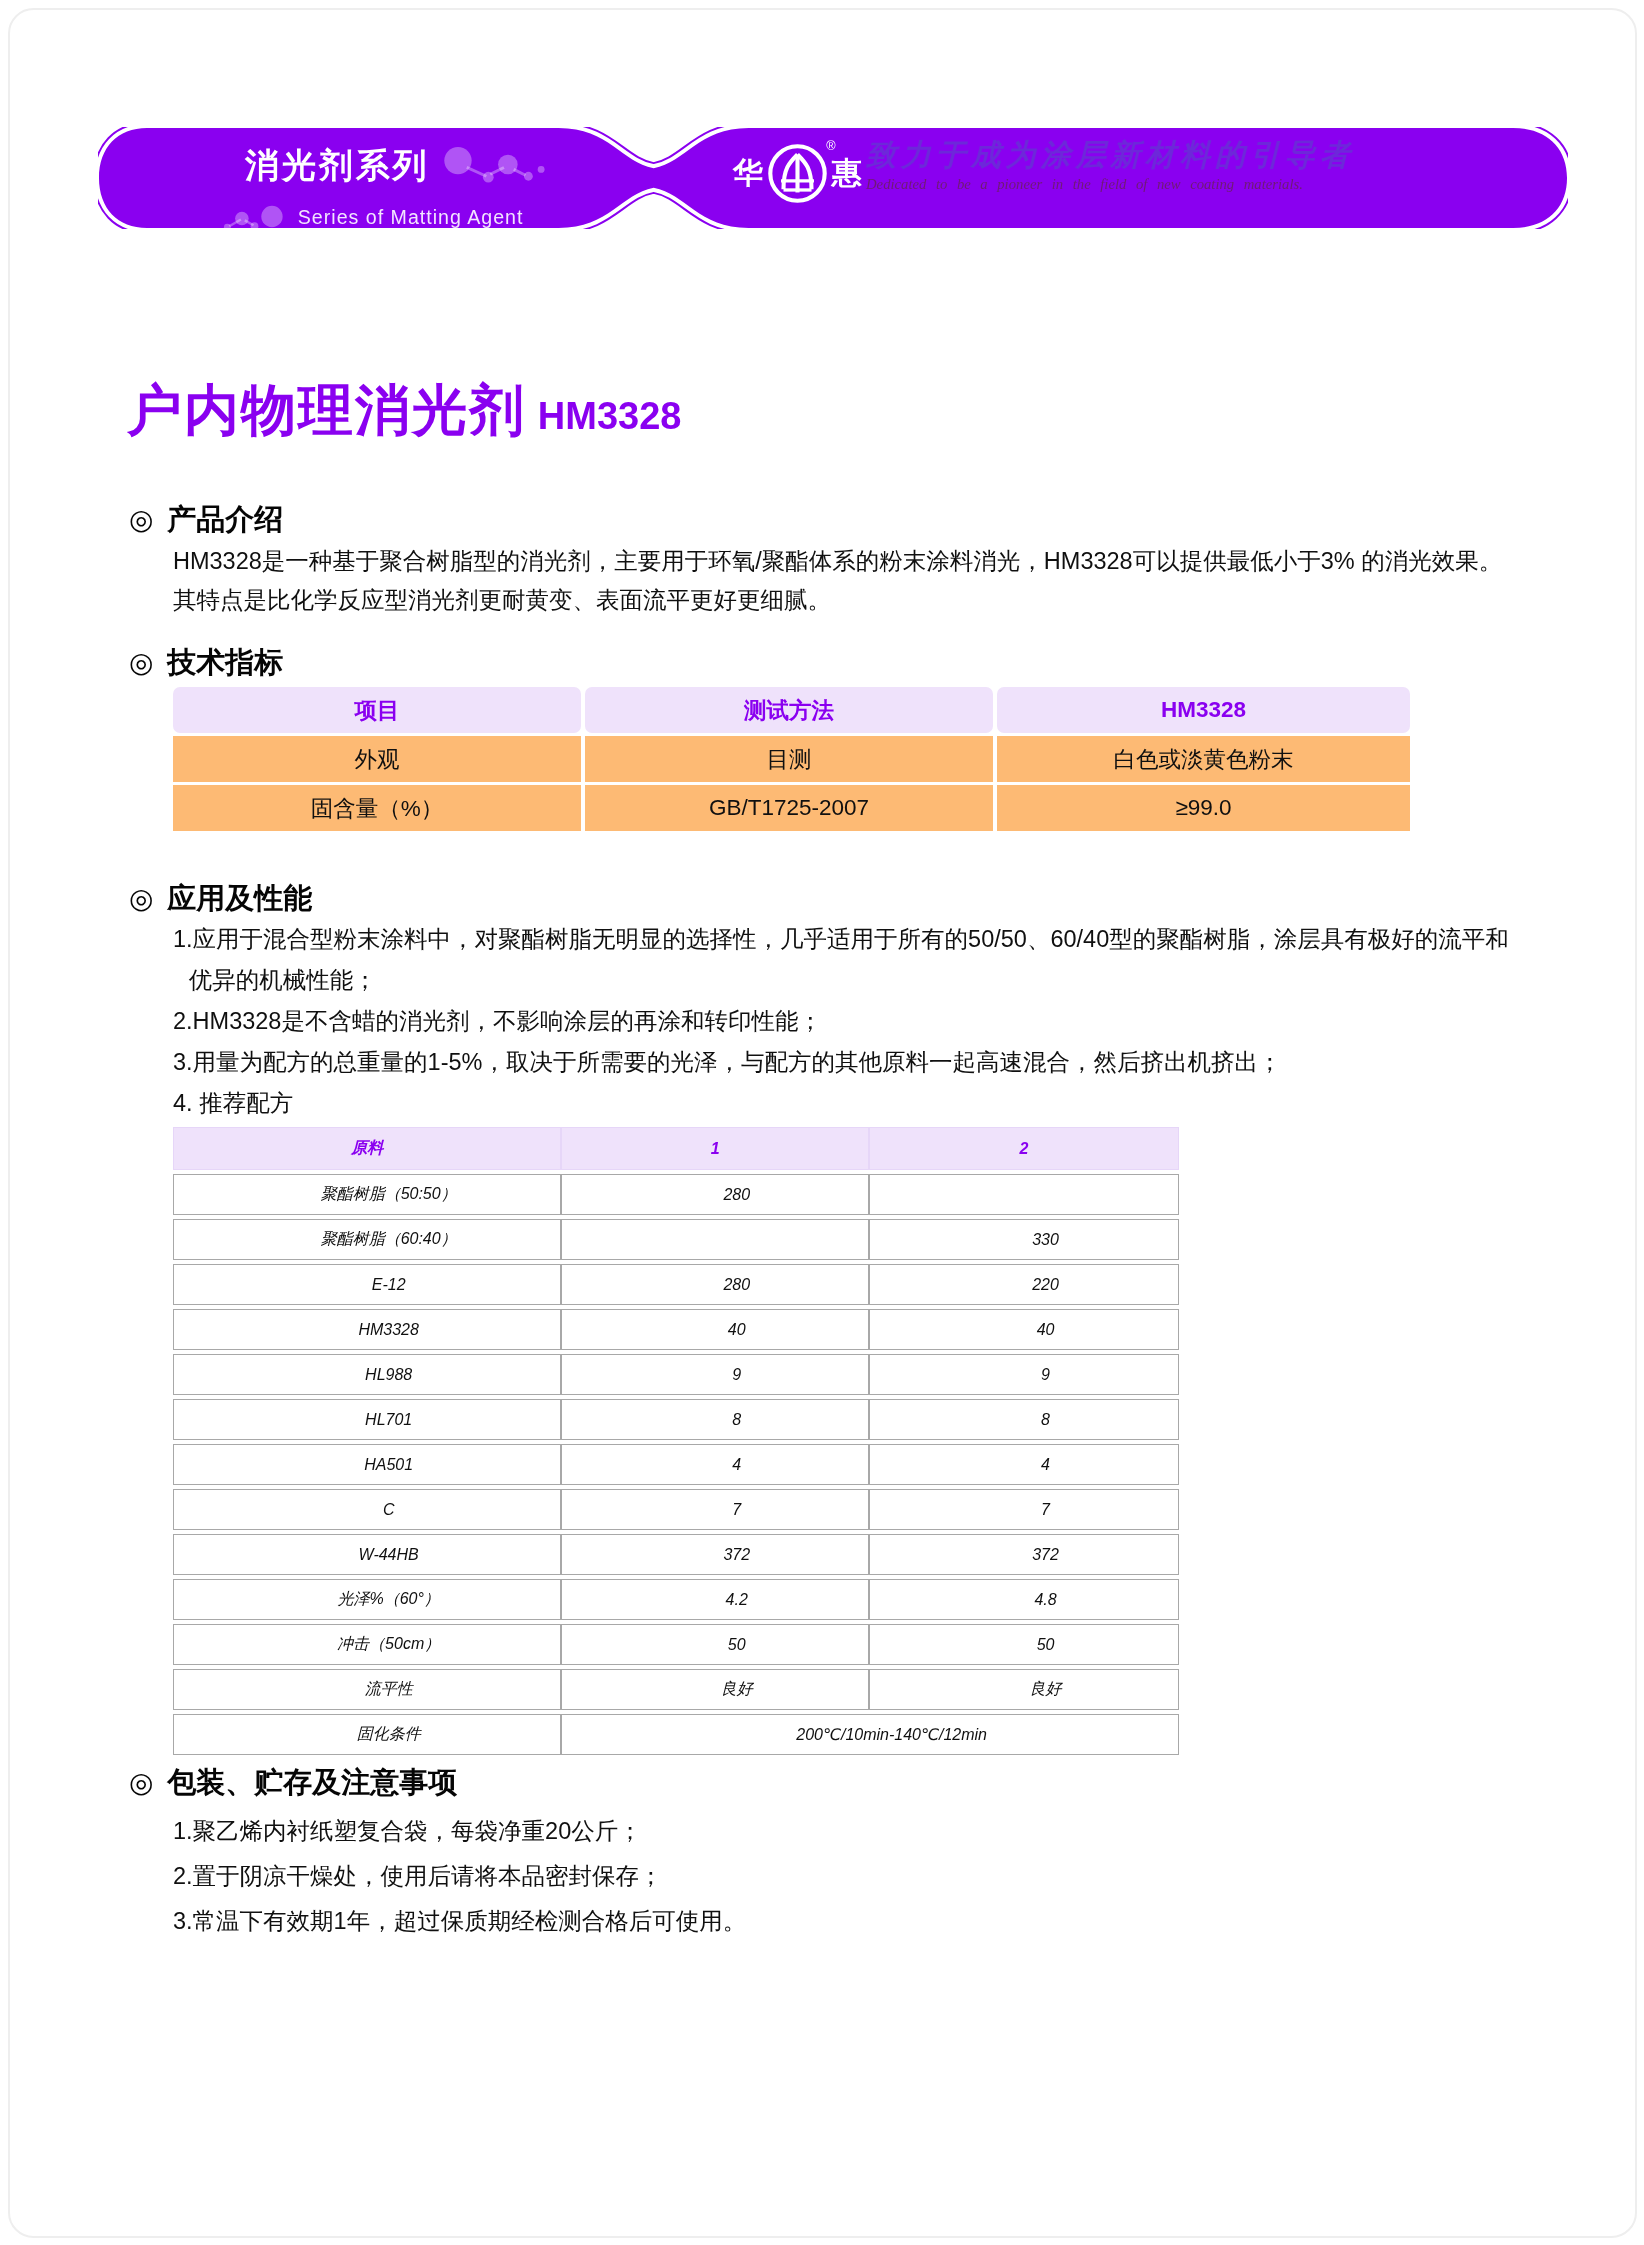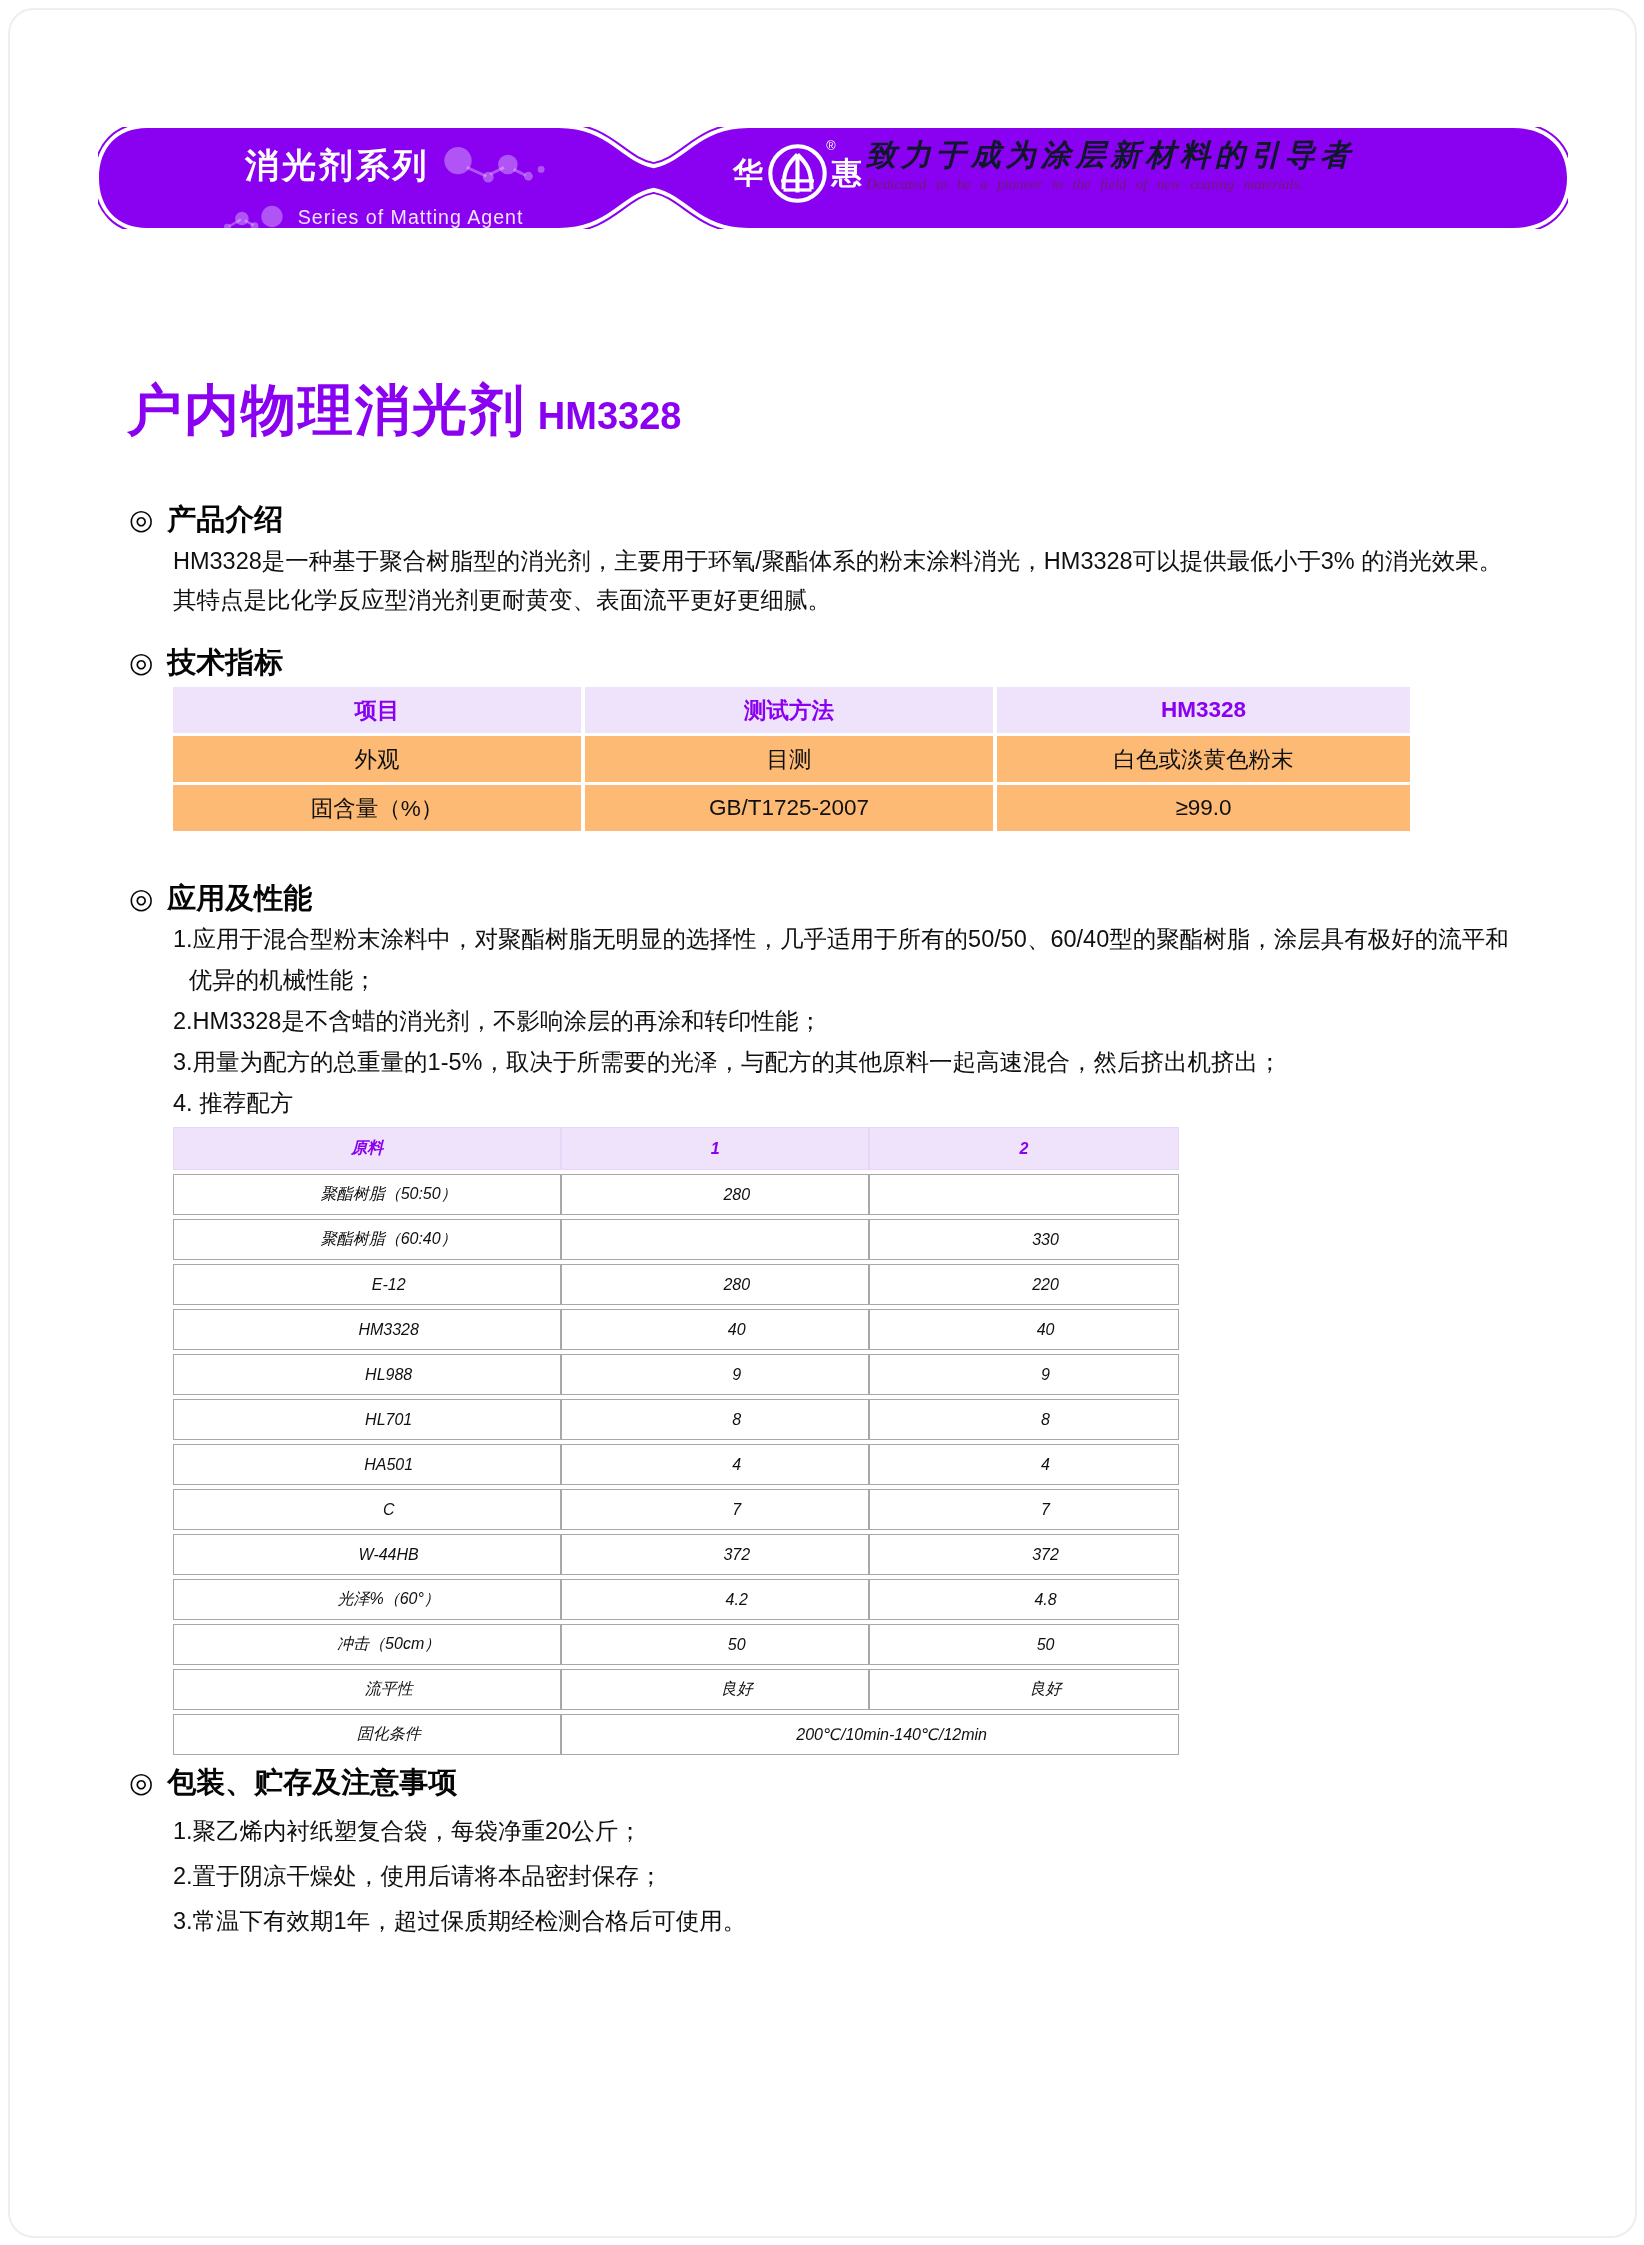--- a/index.html
+++ b/index.html
@@ -12,21 +12,21 @@
   .band-svg{position:absolute;left:0;top:0;}
   .band-title{position:absolute;left:147px;top:15.7px;display:flex;gap:13.7px;}
   .band-title .cn{font-size:34px;font-weight:bold;color:#ffffff;letter-spacing:2.9px;white-space:nowrap;}
   .band-sub{position:absolute;left:123px;top:59px;display:flex;align-items:center;gap:9.8px;margin-top:15px;}
   .band-sub .en{font-size:19.6px;color:#f3e4ff;letter-spacing:1px;white-space:nowrap;}
   .logo{position:absolute;left:635px;top:15.7px;display:flex;align-items:center;gap:3.9px;}
   .logo .hz{font-size:30px;font-weight:bold;color:#fff;}
   .emblem{position:relative;width:61px;height:61px;}
   .emblem .reg{position:absolute;top:-3.9px;right:-7.8px;color:#fff;font-size:12.7px;}
   .slogan{position:absolute;left:768px;top:7.8px;width:627px;}
-  .slogan .cn{font-size:30px;color:#0f172a;letter-spacing:4.9px;font-style:italic;
+  .slogan .cn{font-size:30px;color:#6d28d9;letter-spacing:4.9px;font-style:italic;
               font-family:"Liberation Serif","DejaVu Serif",serif;font-weight:600;white-space:nowrap;}
   .slogan .en{margin-top:0;font-size:14.7px;color:#701a75;font-style:italic;word-spacing:5.9px;
               font-family:"Liberation Serif","DejaVu Serif",serif;white-space:nowrap;}
 
   
   .prod-title{position:absolute;left:127px;top:374px;display:flex;align-items:baseline;gap:11.8px;color:#8A00F0;}
   .prod-title .cn{font-size:55px;font-weight:bold;letter-spacing:2px;}
   .prod-title .model{font-size:38px;font-weight:bold;}
 
   
@@ -39,21 +39,21 @@
   .text-block{position:absolute;left:173px;font-size:23.5px;color:#101010;}
   .text-block .ln{line-height:39px;white-space:nowrap;}
   #intro-text{top:542px;}
   #app-text{top:919px;} #app-text .ln{line-height:41px;}
   #app-text .indent{padding-left:15.7px;}
   #pack-text{top:1809px;} #pack-text .ln{line-height:45px;}
 
   
   table.spec{position:absolute;left:169px;top:684px;width:1245px;border-collapse:separate;
              border-spacing:4.9px 3.9px;font-size:22.5px;table-layout:fixed;}
-  .spec th{background:#EFE2FB;color:#8A00F0;font-weight:bold;height:44px;text-align:center;}
+  .spec th{background:#EFE2FB;color:#8A00F0;font-weight:bold;height:44px;text-align:center;border-radius:7px;}
   .spec td{background:#fdba74;color:#101010;height:44px;text-align:center;margin-top:33px;}
 
   
   table.formula{position:absolute;left:173px;top:1123px;width:1006px;border-collapse:separate;
                 border-spacing:0 4.9px;font-size:16px;table-layout:fixed;font-style:italic;}
   .formula th{background:#EFE2FB;color:#8A00F0;font-weight:bold;height:39px;text-align:center;
               border:1px solid #E6D6F8;}
   .formula td{background:#ffffff;color:#101010;height:37px;text-align:center;border:1px solid #A8A8A8;padding-left:44px;}
 </style>
 </head>

